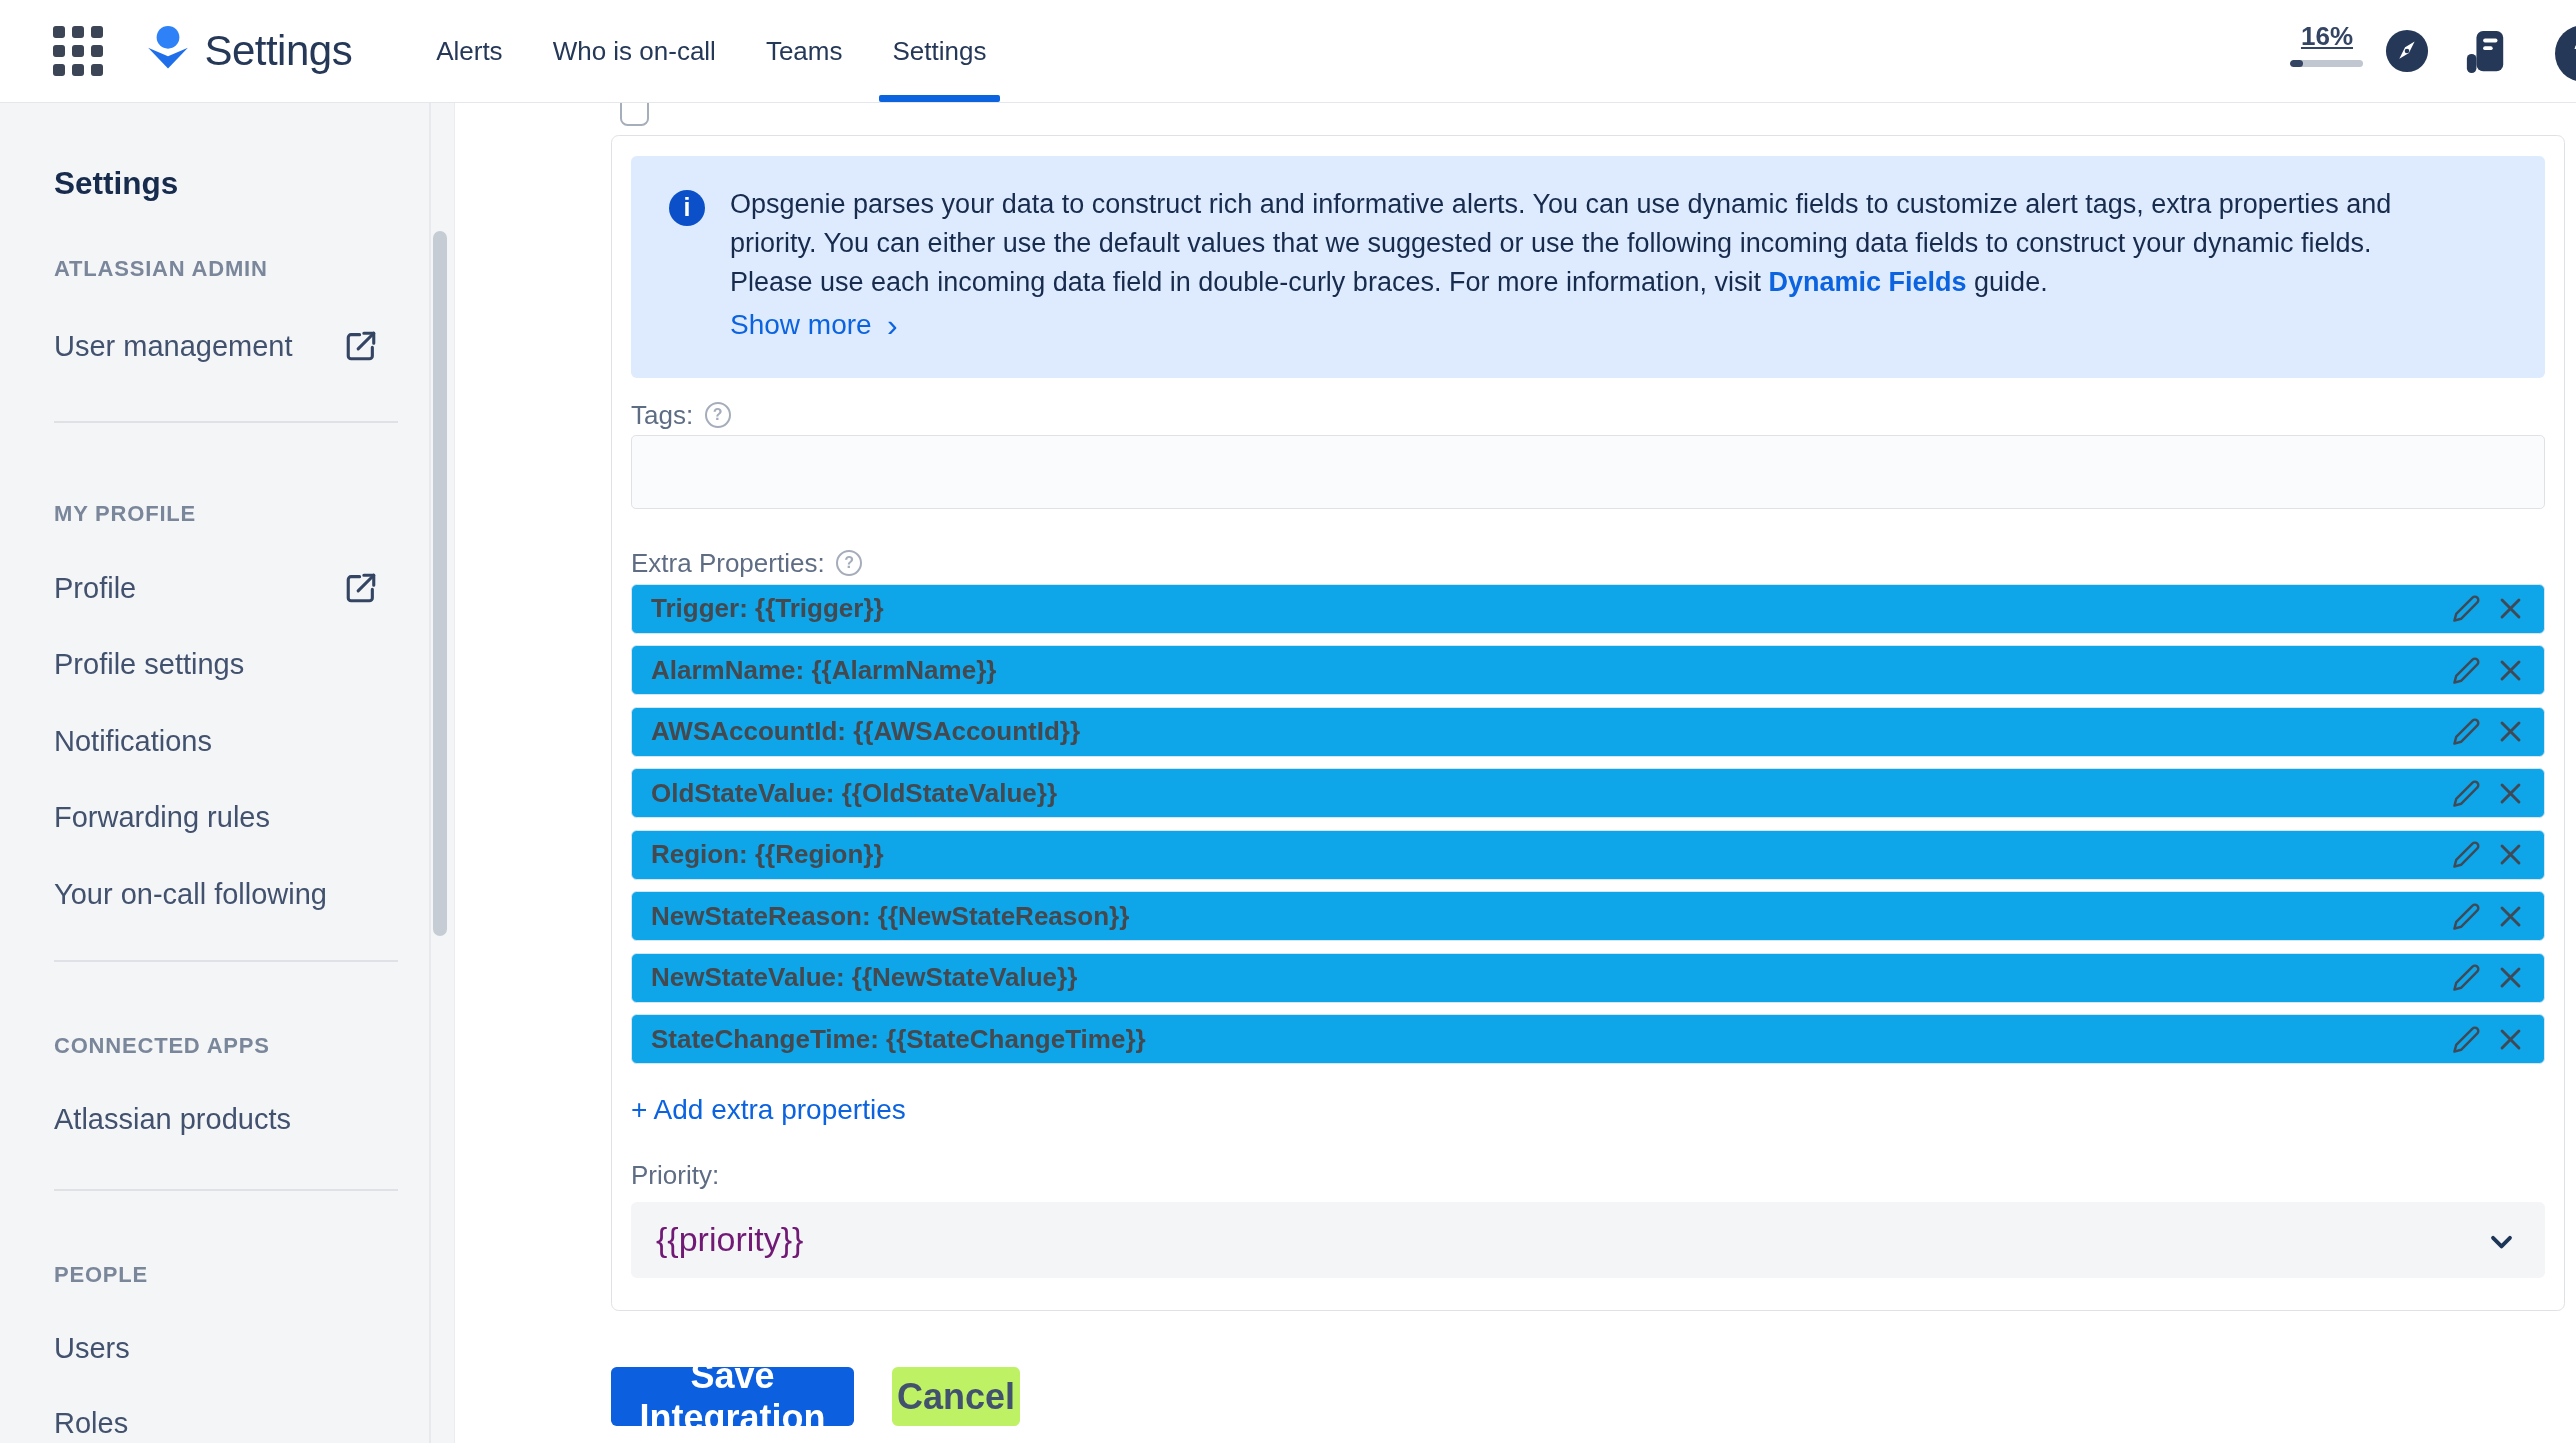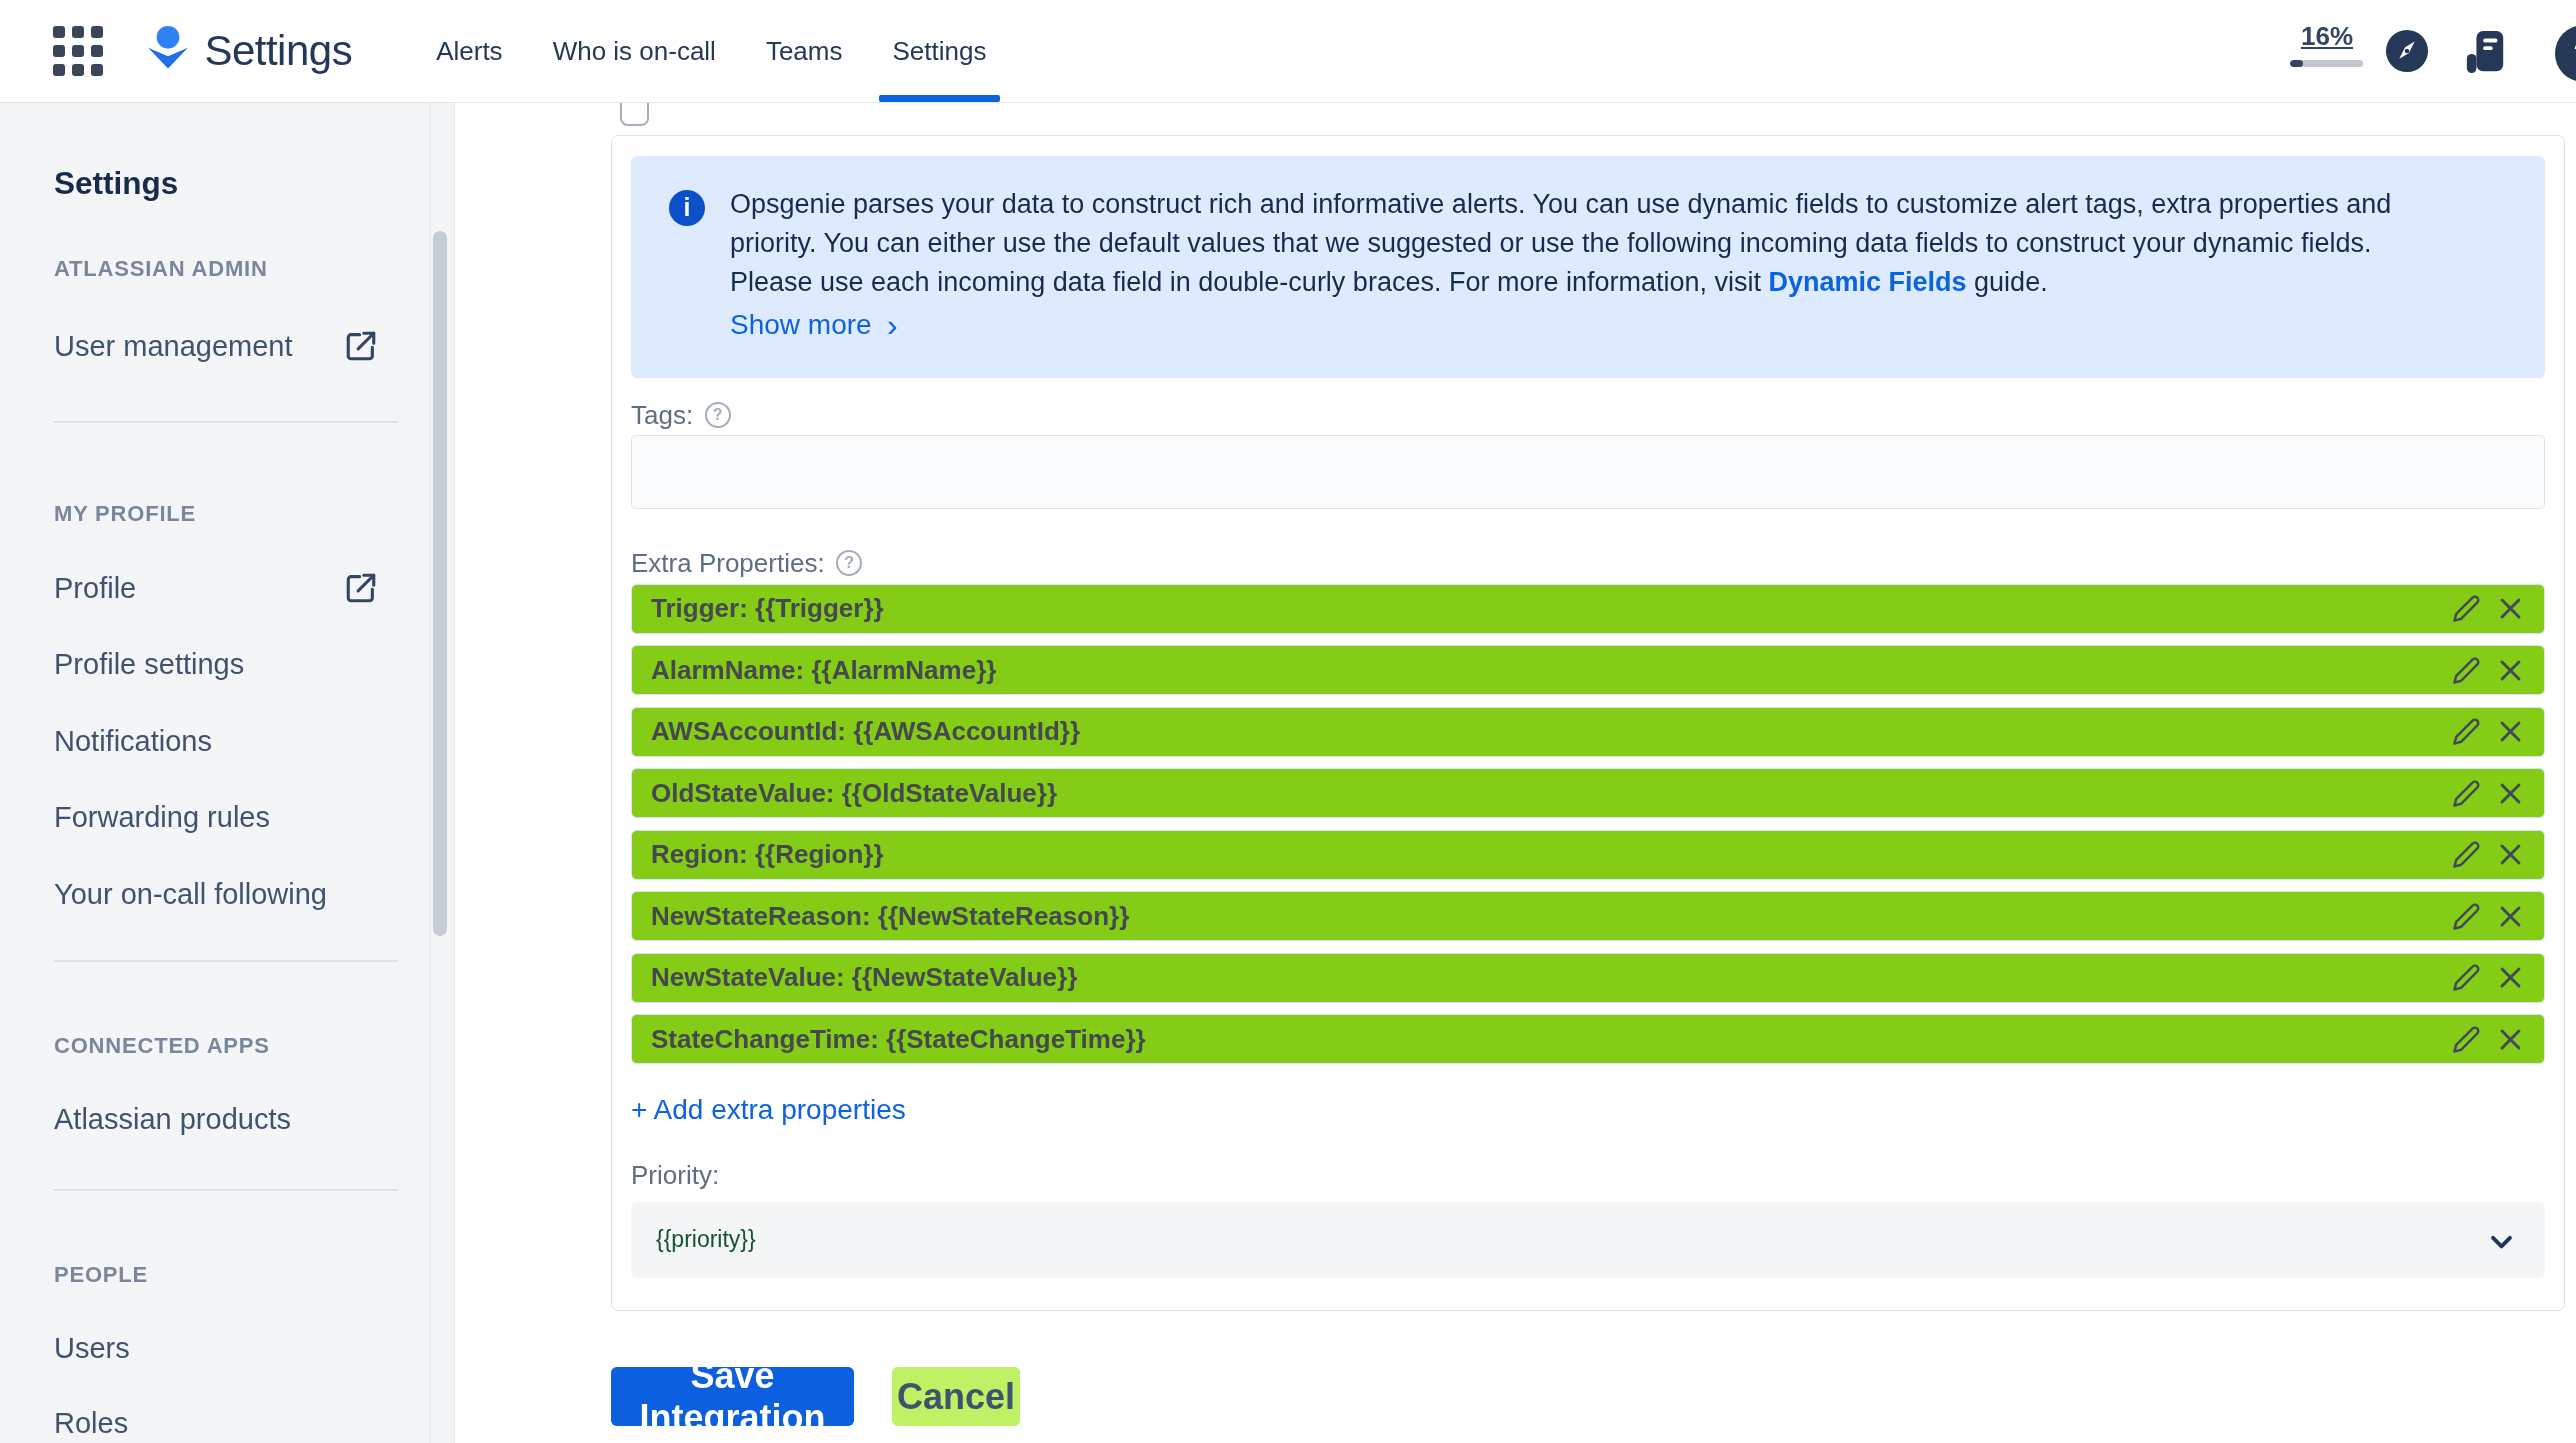--- a/index.html
+++ b/index.html
@@ -68,34 +68,34 @@
     display:flex; align-items:center; }
   .help-icon { margin-left:11.5px; width:26px; height:26px; border-radius:50%;
     border:2.4px solid #A5ADBA; color:#A5ADBA; font-size:16px; font-weight:700;
     display:inline-flex; align-items:center; justify-content:center; cursor:pointer; }
 
   .tags-input { position:absolute; left:19px; top:299px; width:1914px; height:74px;
     background:#FAFBFC; border:1.9px solid #DFE1E6; border-radius:4.8px; resize:none;
     font-family:inherit; font-size:26px; padding:13.4px 19px; color:#172B4D; outline:none; }
 
   .rows-wrap { position:absolute; left:19px; top:448px; width:1914px; }
-  .prop-row { position:relative; height:50px; margin-bottom:11.5px; background:#84cc16;
+  .prop-row { position:relative; height:50px; margin-bottom:11.5px; background:#0ea5e9;
     border:1.9px solid #D5E7F6; border-radius:5.7px; display:flex; align-items:center;
     padding:0 19px; }
   .prop-text { font-size:26px; font-weight:600; color:#44494F; }
   .row-icons { position:absolute; right:19px; top:0; height:100%; display:flex;
     align-items:center; gap:15.3px; }
   .icon-btn { width:29px; height:29px; cursor:pointer; display:flex; align-items:center; justify-content:center; }
 
   .add-link { position:absolute; left:19px; top:958px; font-size:28px; font-weight:500;
     color:#0B63E0; cursor:pointer; }
 
   .priority-select { position:absolute; left:19px; top:1066px; width:1914px; height:76px;
     background:#F4F5F7; border-radius:5.7px; display:flex; align-items:center;
-    padding:0 25px; font-size:23px; color:#14532d; cursor:pointer; }
+    padding:0 25px; font-size:34px; color:#701a75; cursor:pointer; }
   .priority-chev { position:absolute; right:29px; top:25px; }
 
   .btn-row { position:absolute; left:156px; top:1264px; display:flex; gap:38px; }
   .btn { height:59px; border:none; border-radius:5.7px; font-family:inherit; font-size:36px;
     font-weight:600; cursor:pointer; display:flex; align-items:center; justify-content:center; }
   .btn-save { width:243px; background:#0C5FDE; color:#fff; }
   .btn-cancel { width:128px; background:#bef264; color:#42526E; font-weight:700; }
 </style>
 </head>
 <body>

